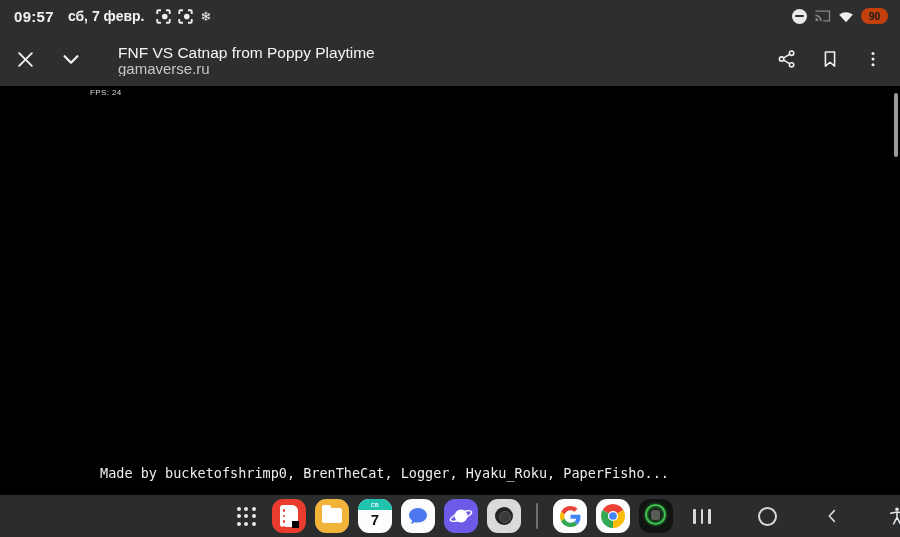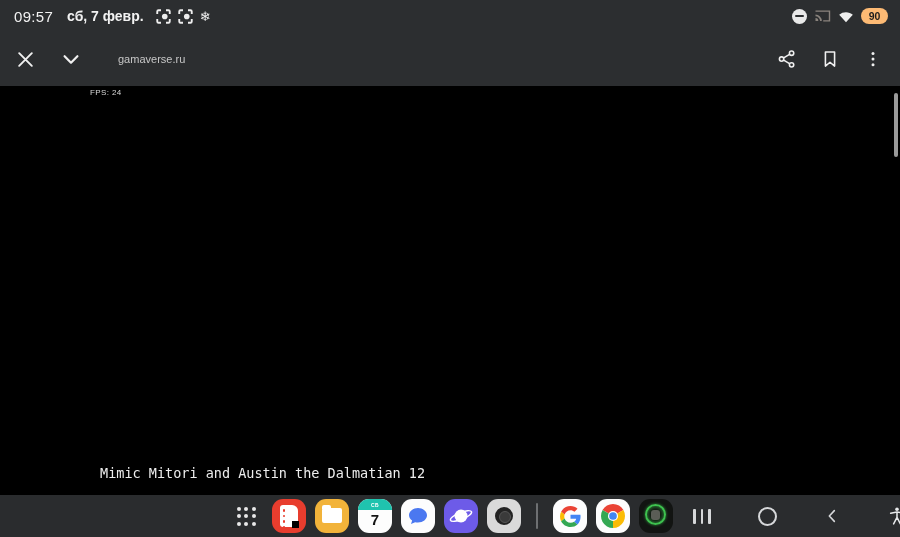--- a/index.html
+++ b/index.html
@@ -6,37 +6,37 @@
   html,body { background:#000; }
   .screen {
     position:relative; width:900px; height:537px; overflow:hidden;
     background:#000; font-family:"Liberation Sans", sans-serif;
     -webkit-font-smoothing:antialiased;
   }
   
   .topchrome { position:absolute; left:0; top:0; width:900px; height:86px; background:#2c2e30; }
   .statusbar { position:absolute; left:0; top:0; width:900px; height:32px;
     display:flex; align-items:center; padding:0 12px 0 14px; color:#f2f2f2; }
-  .sb-time { font-size:15px; font-weight:normal; letter-spacing:.3px; }
+  .sb-time { font-size:15px; font-weight:bold; letter-spacing:.3px; }
   .sb-date { font-size:14px; font-weight:bold; margin-left:14px; }
   .sb-lefticons { display:flex; align-items:center; gap:7px; margin-left:12px; }
   .sb-right { margin-left:auto; display:flex; align-items:center; gap:7px; }
   .snowflake { font-size:13px; line-height:1; color:#eee; }
   .dnd { width:15px; height:15px; border-radius:50%; background:#e9e9e9; position:relative; }
   .dnd::after { content:""; position:absolute; left:3px; right:3px; top:6.5px; height:2.2px; background:#2c2e30; border-radius:1px; }
-  .battery-pill { min-width:27px; height:16px; background:#fdba74; border-radius:8px;
+  .battery-pill { min-width:27px; height:16px; background:#c2410c; border-radius:8px;
     color:#1d1d1d; font-size:10.5px; font-weight:bold; display:flex; align-items:center; justify-content:center; padding:0 5px; }
   
   .header { position:absolute; left:0; top:32px; width:900px; height:54px; display:flex; align-items:center; }
   .hbtn { background:none; border:none; cursor:pointer; display:flex; align-items:center; justify-content:center; width:42px; height:42px; }
   .hbtn.close { margin-left:4px; }
   .hbtn.expand { margin-left:4px; }
   .titleblock { margin-left:26px; display:flex; flex-direction:column; justify-content:center; overflow:hidden; }
   .page-title { color:#f5f5f5; font-size:15.5px; line-height:19px; white-space:nowrap; }
-  .page-url { color:#c7c7c7; font-size:11px; line-height:14px; }
+  .page-url { color:#c7c7c7; font-size:15px; line-height:14px; }
   .header-right { margin-left:auto; display:flex; align-items:center; padding-right:6px; }
   .header-right .hbtn { width:43px; }
   
   .game { position:absolute; left:0; top:86px; width:900px; height:409px; background:#000; color:#f0f0f0; }
   .fps { position:absolute; left:90px; top:2px; font-size:8px; letter-spacing:.4px; color:#d9d9d9;
     font-family:Liberation Sans, sans-serif; }
   .loading-text { position:absolute; left:175px; top:193px; font-family:"DejaVu Sans Mono", monospace;
     font-size:22px; line-height:24px; color:#f4f4f4; white-space:pre; }
   .credits { position:absolute; left:100px; top:344px; font-family:"DejaVu Sans Mono", monospace;
     font-size:13.5px; line-height:17.5px; color:#ededed; white-space:pre; }
@@ -124,20 +124,21 @@
       <svg width="19" height="19" viewBox="0 0 24 24">
         <path d="M4 4l16 16M20 4L4 20" stroke="#f0f0f0" stroke-width="2.4" stroke-linecap="round"></path>
       </svg>
     </button>
     <button class="hbtn expand">
       <svg width="22" height="22" viewBox="0 0 24 24">
         <path d="M5 9l7 7 7-7" stroke="#f0f0f0" stroke-width="2.4" fill="none" stroke-linecap="round" stroke-linejoin="round"></path>
       </svg>
     </button>
     <div class="titleblock">
+      <span class="page-title">FNF VS Catnap from Poppy Playtime</span>
       <span class="page-url">gamaverse.ru</span>
     </div>
     <div class="header-right">
       <button class="hbtn">
         <svg width="20" height="20" viewBox="0 0 24 24">
           <g stroke="#f0f0f0" stroke-width="1.9" fill="none">
             <circle cx="17.5" cy="5" r="2.6"></circle>
               <circle cx="5.5" cy="12" r="2.6"></circle>
               <circle cx="17.5" cy="19" r="2.6"></circle>
             <path d="M8 10.6 15 6.4M8 13.4l7 4.2"></path>
@@ -155,20 +156,21 @@
             <circle cx="12" cy="12" r="2" fill="#f0f0f0"></circle>
             <circle cx="12" cy="19.5" r="2" fill="#f0f0f0"></circle>
         </svg>
       </button>
     </div>
   </div>
 
   <div class="game">
     <span class="fps">FPS: 24</span>
     <div class="credits">
+      <div>Made by bucketofshrimp0, BrenTheCat, Logger, Hyaku_Roku, PaperFisho...</div>
       <div>Mimic Mitori and Austin the Dalmatian 12</div>
       
     </div>
     <div class="v-scrollbar"></div>
   </div>
 
   <div class="dock">
     <div class="dock-apps">
 
       <div class="grid-slot">

